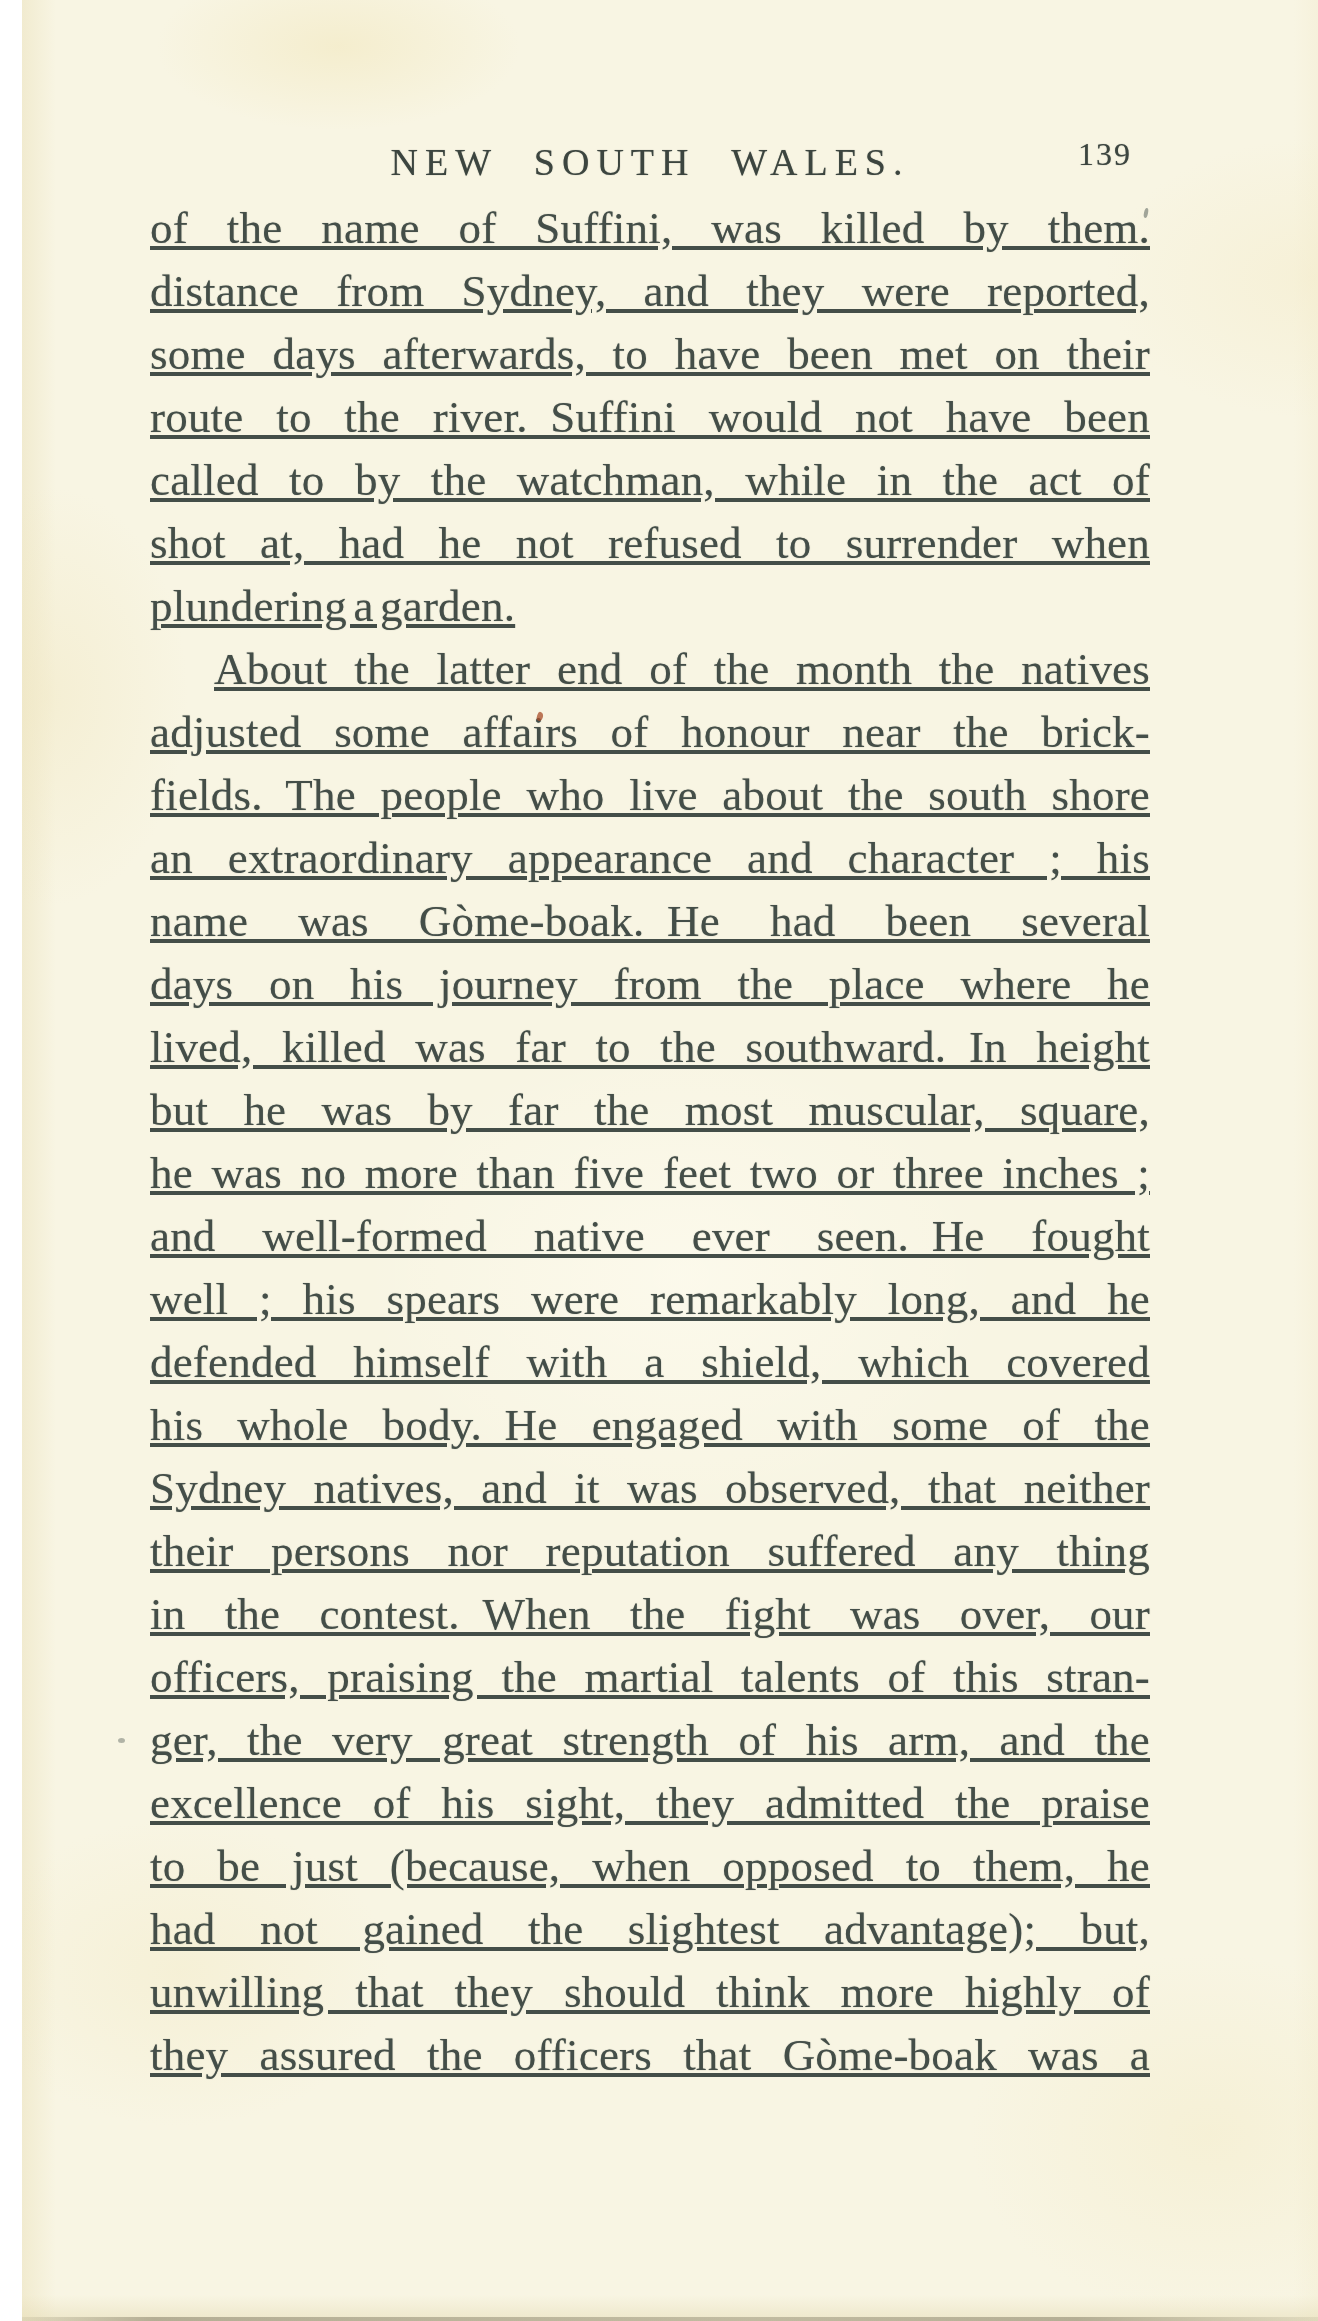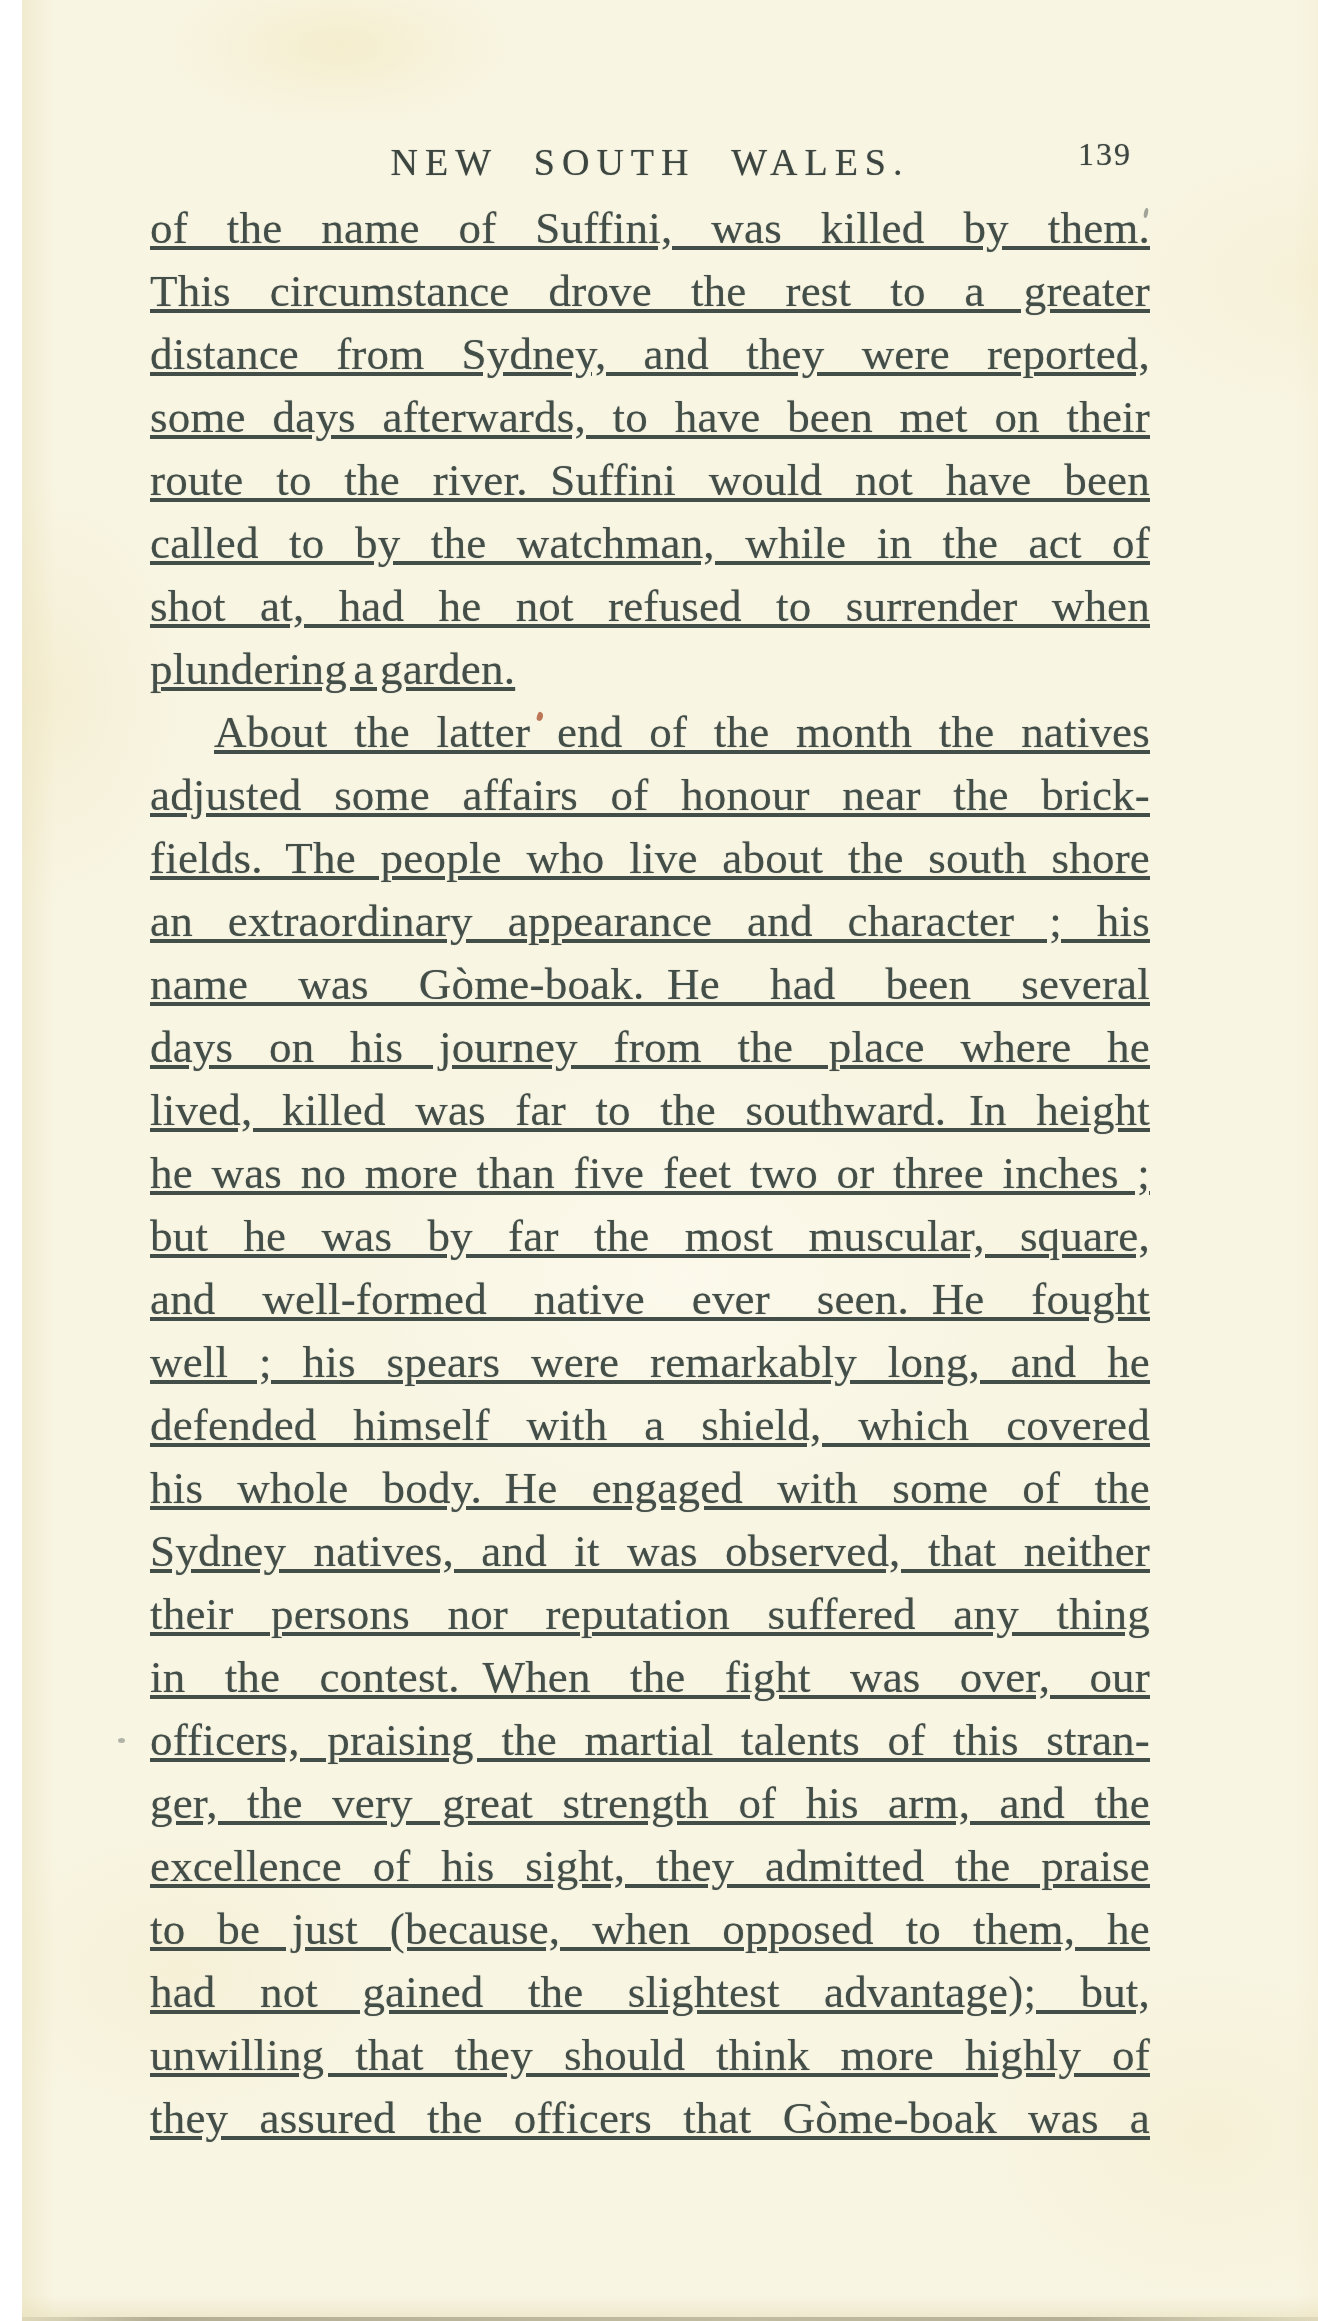--- a/index.html
+++ b/index.html
@@ -131,39 +131,38 @@
 
   <div class="header">
     <div class="running-title">NEW SOUTH WALES.</div>
     <div class="page-number">139</div>
   </div>
 
   <div class="body-text">
 
     <div class="para">
       <div class="line">of the name of Suffini, was killed by them.</div>
-      <div class="line">This circumstance drove the rest to a greater</div>
       <div class="line">distance from Sydney, and they were reported,</div>
       <div class="line">some days afterwards, to have been met on their</div>
       <div class="line">route to the river. Suffini would not have been</div>
       <div class="line">called to by the watchman, while in the act of</div>
       <div class="line">shot at, had he not refused to surrender when</div>
       <div class="line flush">plundering a garden.</div>
     </div>
 
     <div class="para">
       <div class="line indent">About the latter end of the month the natives</div>
       <div class="line">adjusted some affairs of honour near the brick-</div>
       <div class="line">fields. The people who live about the south shore</div>
       <div class="line">an extraordinary appearance and character ; his</div>
       <div class="line">name was Gòme-boak. He had been several</div>
       <div class="line">days on his journey from the place where he</div>
       <div class="line">lived, killed was far to the southward. In height</div>
+      <div class="line">but he was by far the most muscular, square,</div>
       <div class="line">he was no more than five feet two or three inches ;</div>
-      <div class="line">but he was by far the most muscular, square,</div>
       <div class="line">and well-formed native ever seen. He fought</div>
       <div class="line">well ; his spears were remarkably long, and he</div>
       <div class="line">defended himself with a shield, which covered</div>
       <div class="line">his whole body. He engaged with some of the</div>
       <div class="line">Sydney natives, and it was observed, that neither</div>
       <div class="line">their persons nor reputation suffered any thing</div>
       <div class="line">in the contest. When the fight was over, our</div>
       <div class="line">officers, praising the martial talents of this stran-</div>
       <div class="line">ger, the very great strength of his arm, and the</div>
       <div class="line">excellence of his sight, they admitted the praise</div>

